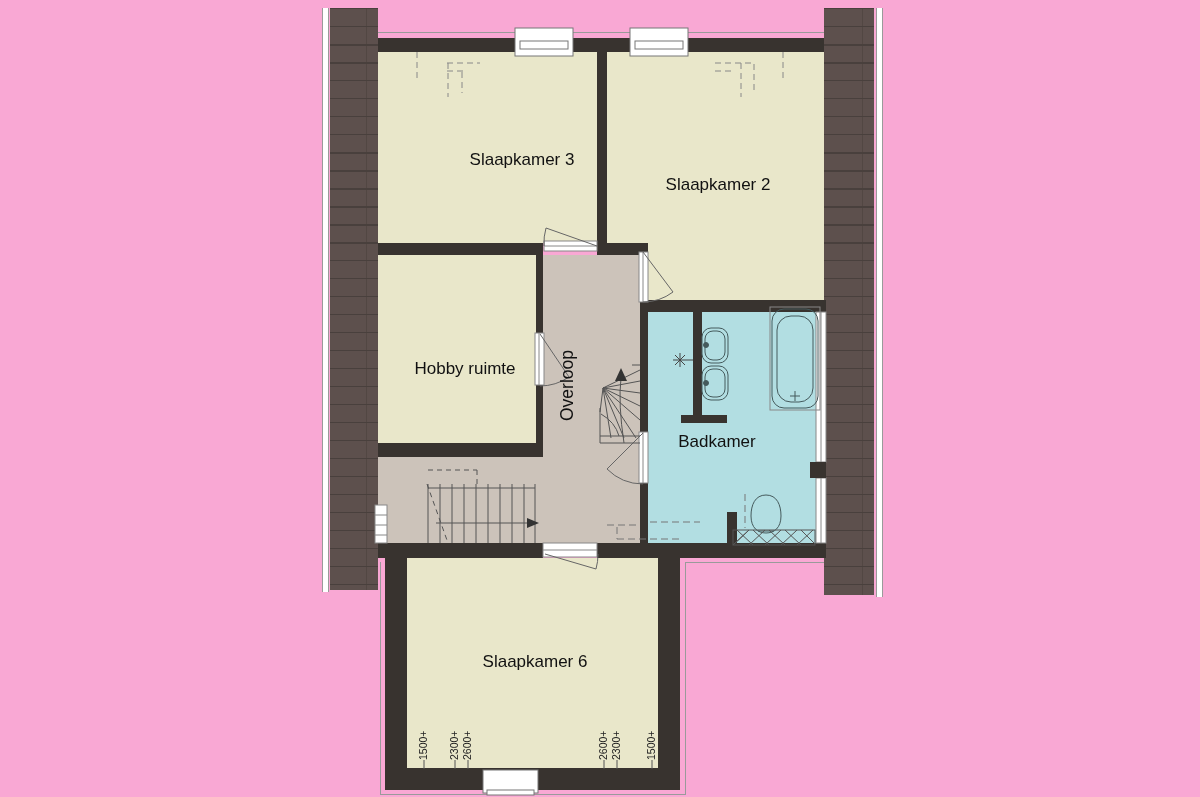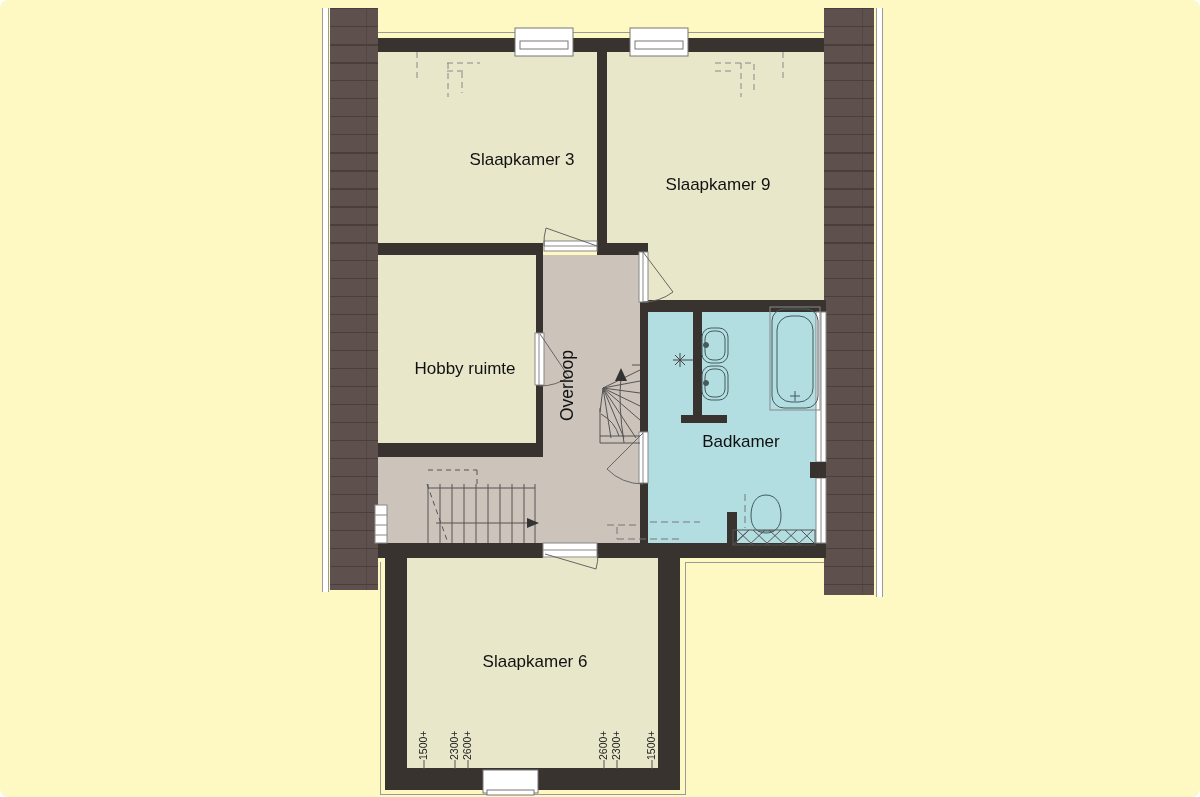--- a/index.html
+++ b/index.html
@@ -1,17 +1,17 @@
 <!DOCTYPE html>
 <html><head>
 <meta charset="utf-8">
 <style>
   html,body{margin:0;padding:0;background:#fff;}
-  .canvas{position:relative;width:1200px;height:797px;background:#fef9c3;overflow:hidden;
-          font-family:"Liberation Sans", sans-serif;border-radius:8px;}
+  .canvas{position:relative;width:1200px;height:797px;background:#f9a8d4;overflow:hidden;
+          font-family:"Liberation Sans", sans-serif;}
   .fill{position:absolute;}
   .cream{background:#e9e7ca;}
   .taupe{background:#ccc3ba;}
   .blue{background:#b2dee2;}
   .wall{position:absolute;background:#38332f;}
   .roof{position:absolute;background:#5d504d;
         background-image:repeating-linear-gradient(180deg,#49403d 0px,#49403d 1.5px,transparent 1.5px,transparent 18px);}
   .gutter{position:absolute;background:#fff;border-left:1px solid #9a9a9a;border-right:1px solid #9a9a9a;}
   .thinline{position:absolute;background:#9a9a9a;}
   .rooflineV{position:absolute;background:#49403d;opacity:.55;width:1px;}
@@ -173,24 +173,24 @@
       <path d="M417,52 L417,80 M447,63 L480,63 M448,63 L448,97 M447,71 L463,71 M462,72 L462,93"></path>
       <path d="M783,52 L783,80 M715,63 L755,63 M741,63 L741,97 M715,71 L735,71 M754,64 L754,90"></path>
     </g>
 
     <g stroke="#555">
       <path d="M424,760 L424,769 M455,760 L455,769 M468,760 L468,769 M604,760 L604,769 M617,760 L617,769 M652,760 L652,769"></path>
     </g>
   </svg>
 
   <div class="roomlabel" style="left:522px;top:150px;">Slaapkamer 3</div>
-  <div class="roomlabel" style="left:718px;top:175px;">Slaapkamer 9</div>
+  <div class="roomlabel" style="left:718px;top:175px;">Slaapkamer 2</div>
   <div class="roomlabel" style="left:465px;top:359px;">Hobby ruimte</div>
   <div class="overlooplabel vtext" style="left:557px;top:350px;">Overloop</div>
-  <div class="roomlabel" style="left:741px;top:432px;">Badkamer</div>
+  <div class="roomlabel" style="left:717px;top:432px;">Badkamer</div>
   <div class="roomlabel" style="left:535px;top:652px;">Slaapkamer 6</div>
 
   <div class="dim vtext" style="left:417px;top:728px;height:32px;">1500+</div>
   <div class="dim vtext" style="left:448px;top:728px;height:32px;">2300+</div>
   <div class="dim vtext" style="left:461px;top:728px;height:32px;">2600+</div>
   <div class="dim vtext" style="left:597px;top:728px;height:32px;">2600+</div>
   <div class="dim vtext" style="left:610px;top:728px;height:32px;">2300+</div>
   <div class="dim vtext" style="left:645px;top:728px;height:32px;">1500+</div>
 
 </div>

